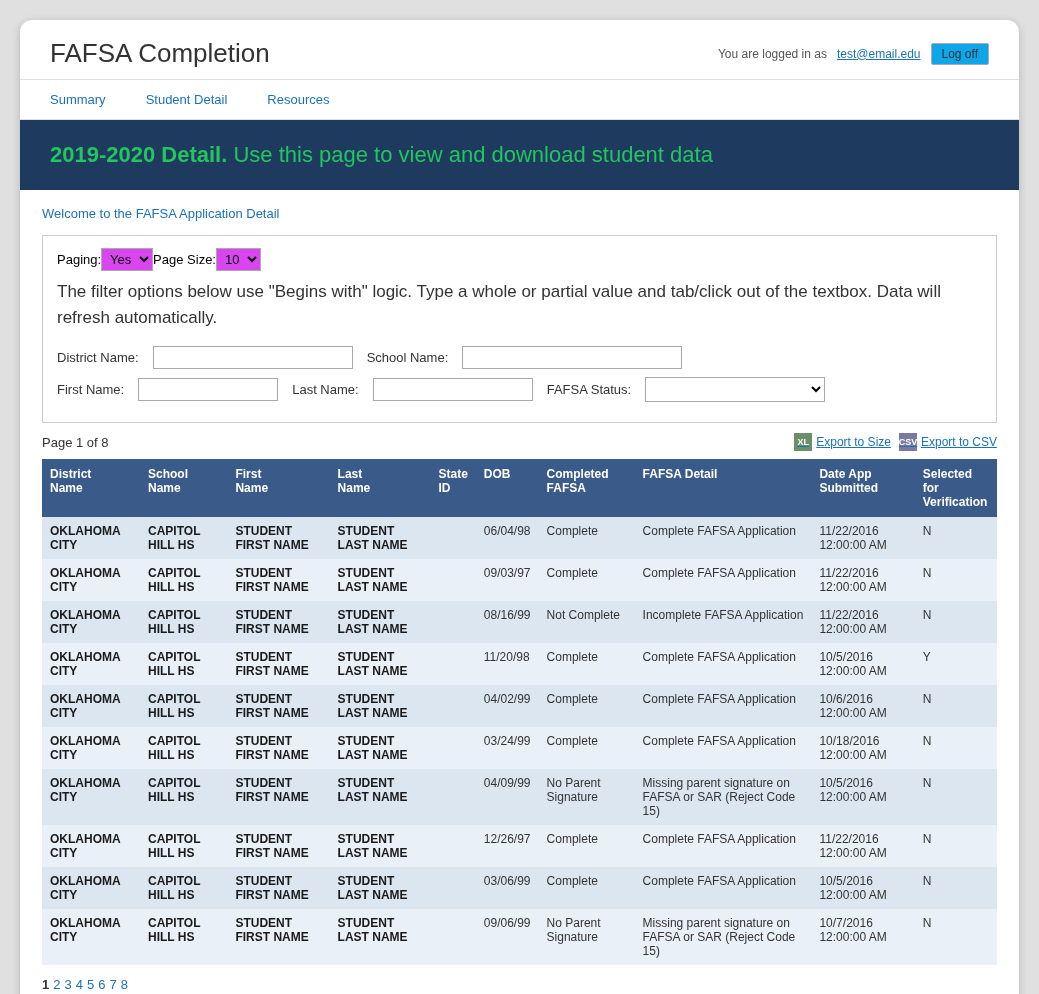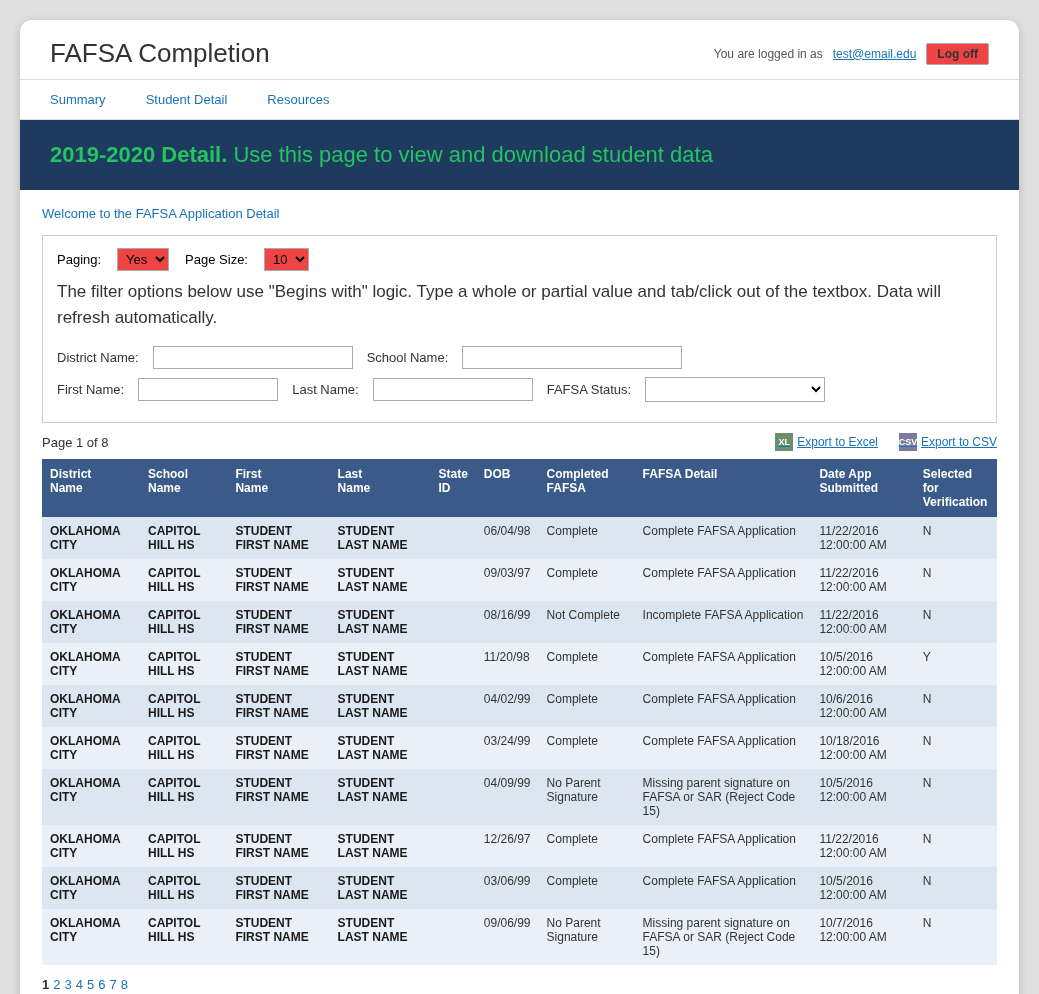--- a/index.html
+++ b/index.html
@@ -40,27 +40,26 @@
       gap: 10px;
       font-size: 12px;
       color: #555;
     }
     .header-right a {
       color: #1a73b8;
       text-decoration: underline;
     }
     .logoff-btn {
       border: 1px solid #aaa;
-      background: #ef4444;
+      background: #0ea5e9;
       padding: 3px 10px;
       cursor: pointer;
       font-size: 12px;
       color: #333;
       border-radius: 2px;
-      font-weight: bold;
     }
     
     .nav {
       padding: 10px 30px;
       display: flex;
       gap: 40px;
       border-bottom: 1px solid #ddd;
     }
     .nav-item {
       color: #1a73b8;
@@ -93,27 +92,26 @@
     }
     
     .controls-box {
       border: 1px solid #ccc;
       padding: 12px 14px;
       margin-bottom: 10px;
     }
     .paging-row {
       display: flex;
       align-items: center;
-      gap: 16px;
       margin-bottom: 8px;
     }
     .paging-label { font-size: 13px; }
     .select-control {
       border: 1px solid #aaa;
-      background: #ef4444;
+      background: #d946ef;
       padding: 2px 4px;
       font-size: 13px;
       cursor: pointer;
     }
     .filter-hint {
       font-size: 17px;
       color: #333;
       margin-bottom: 16px;
       line-height: 1.5;
     }
@@ -141,21 +139,21 @@
       background: #fff;
     }
     
     .page-export-row {
       display: flex;
       align-items: center;
       justify-content: space-between;
       margin-bottom: 8px;
     }
     .page-info { font-size: 13px; color: #333; }
-    .export-buttons { display: flex; gap: 21px; }
+    .export-buttons { display: flex; gap: 8px; }
     .export-btn {
       display: flex;
       align-items: center;
       gap: 4px;
       color: #1a73b8;
       font-size: 12px;
       cursor: pointer;
       background: none;
       border: none;
       text-decoration: underline;
@@ -287,21 +285,21 @@
           <option>No Parent Signature</option>
         </select>
       </div>
     </div>
 
     <div class="page-export-row">
       <span class="page-info">Page 1 of 8</span>
       <div class="export-buttons">
         <button class="export-btn">
           <span class="export-icon">XL</span>
-          <span>Export to Excel</span>
+          <span>Export to Size</span>
         </button>
         <button class="export-btn">
           <span class="export-icon export-icon-csv">CSV</span>
           <span>Export to CSV</span>
         </button>
       </div>
     </div>
 
     <table class="data-table">
       <thead>

